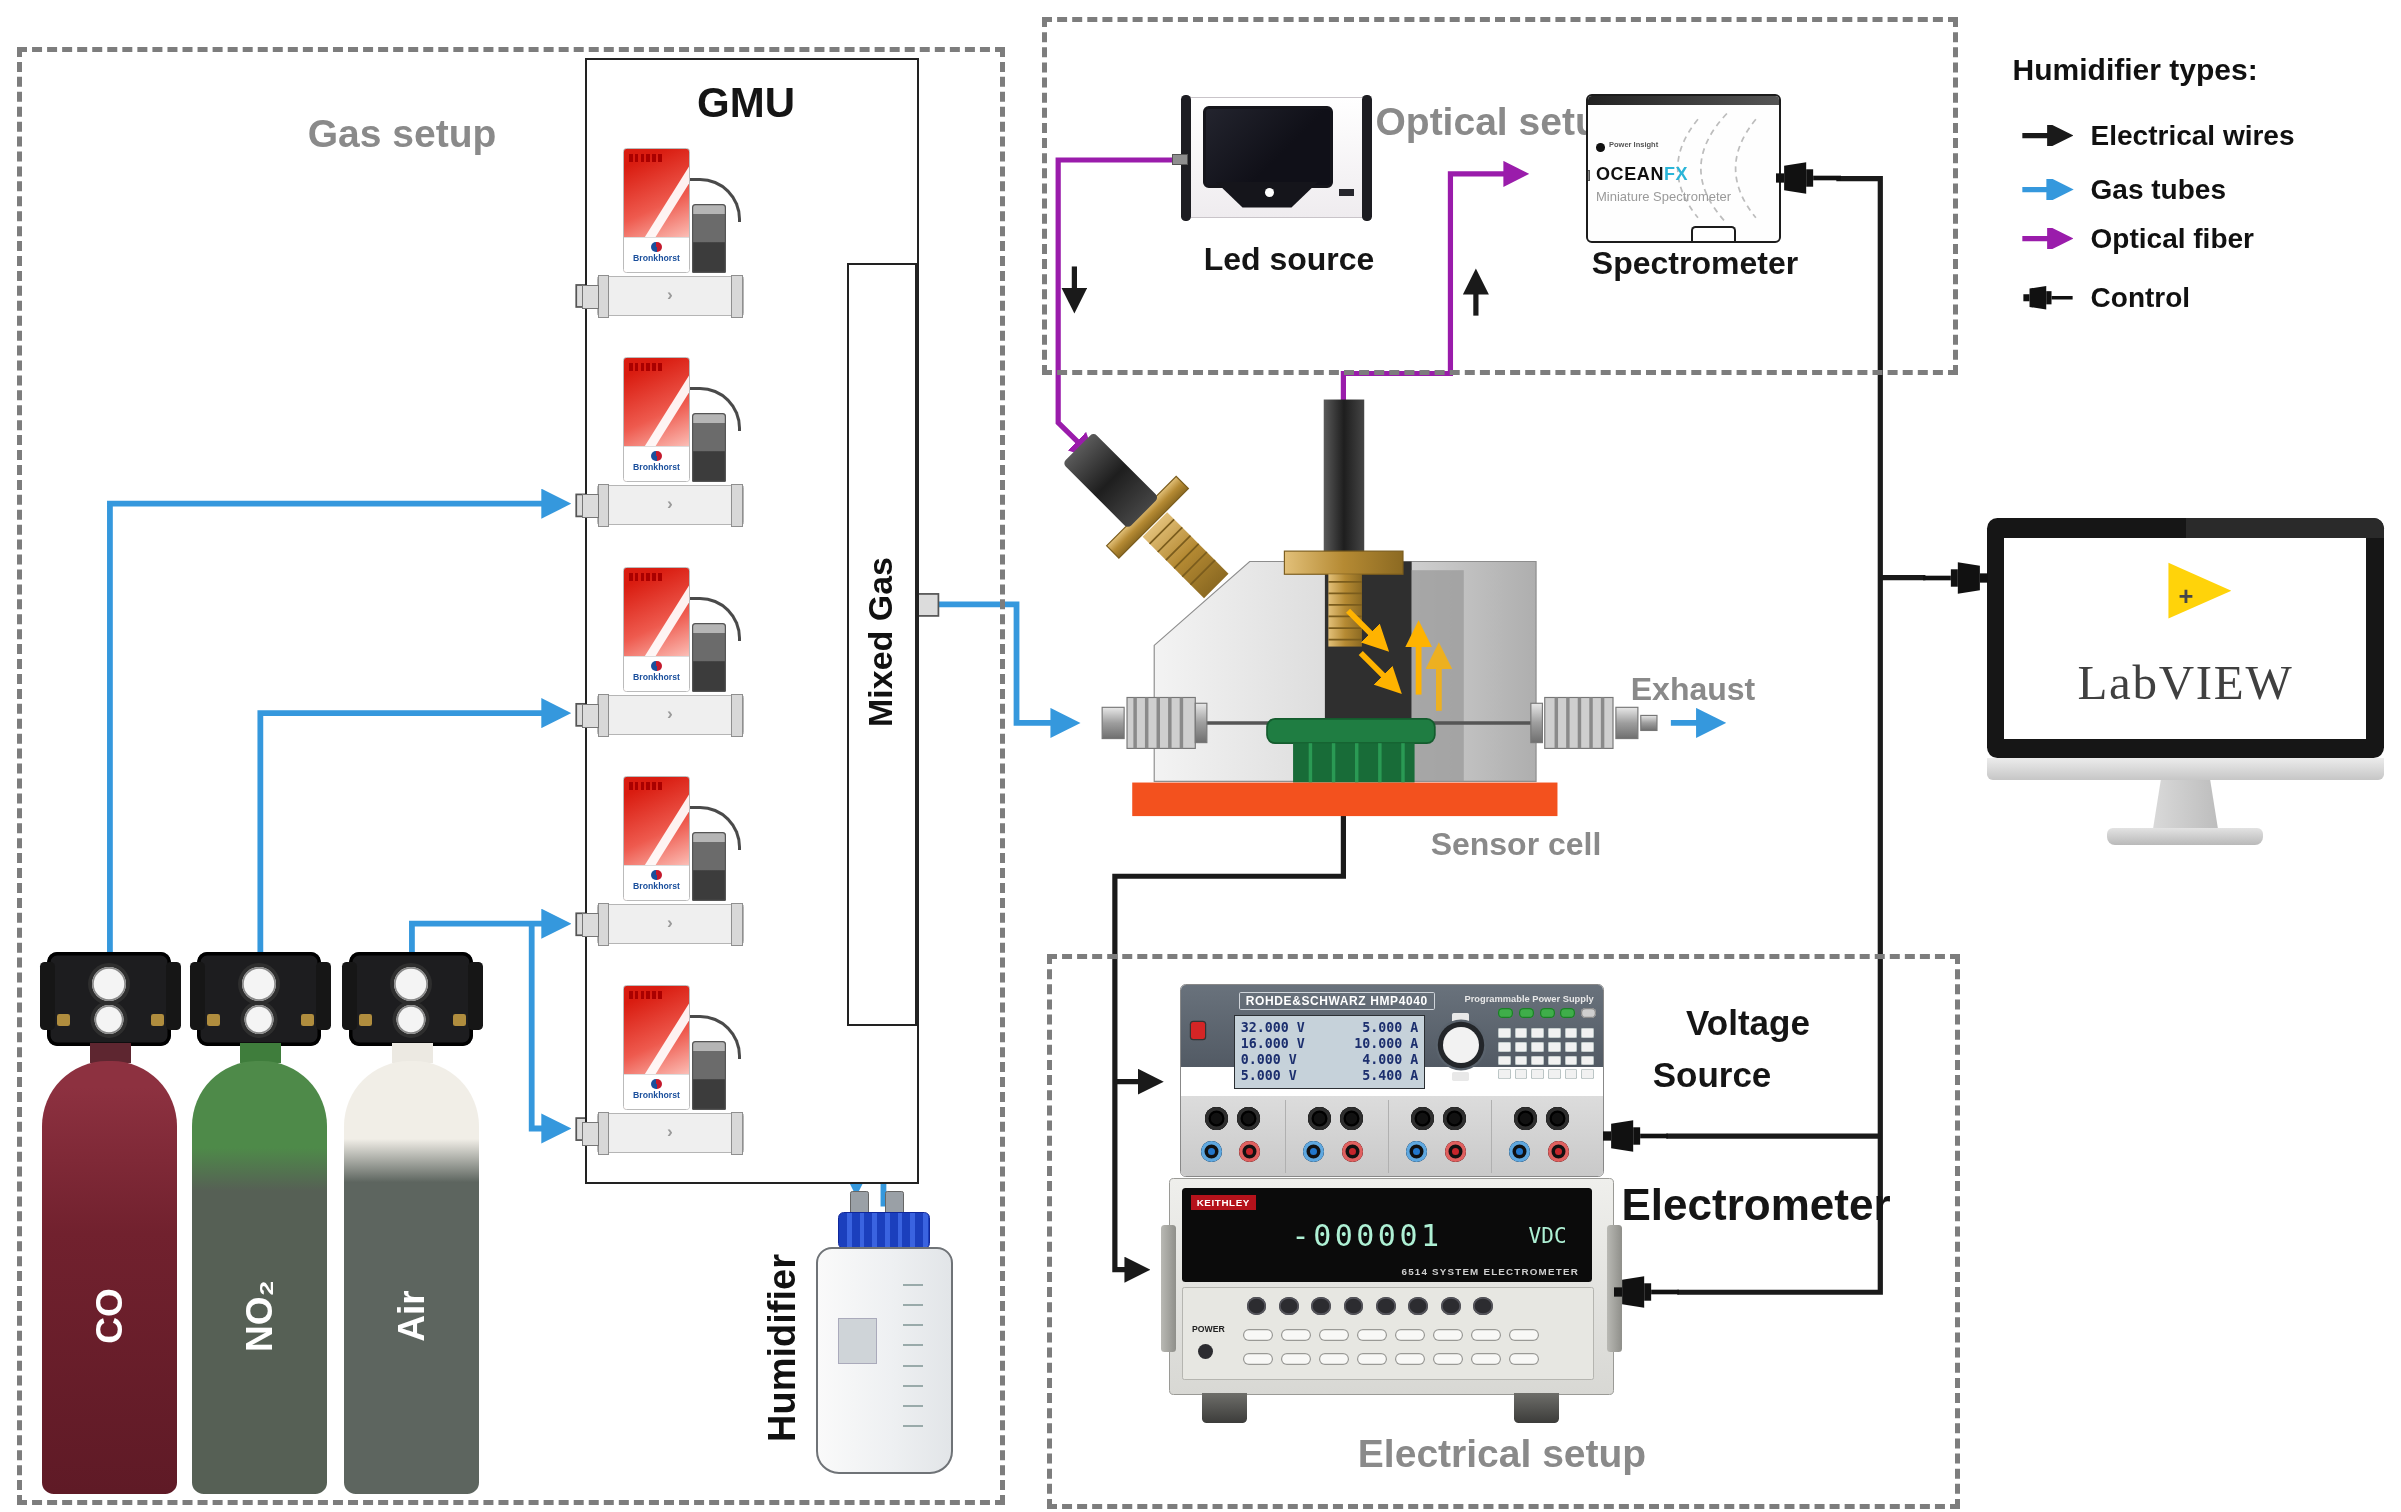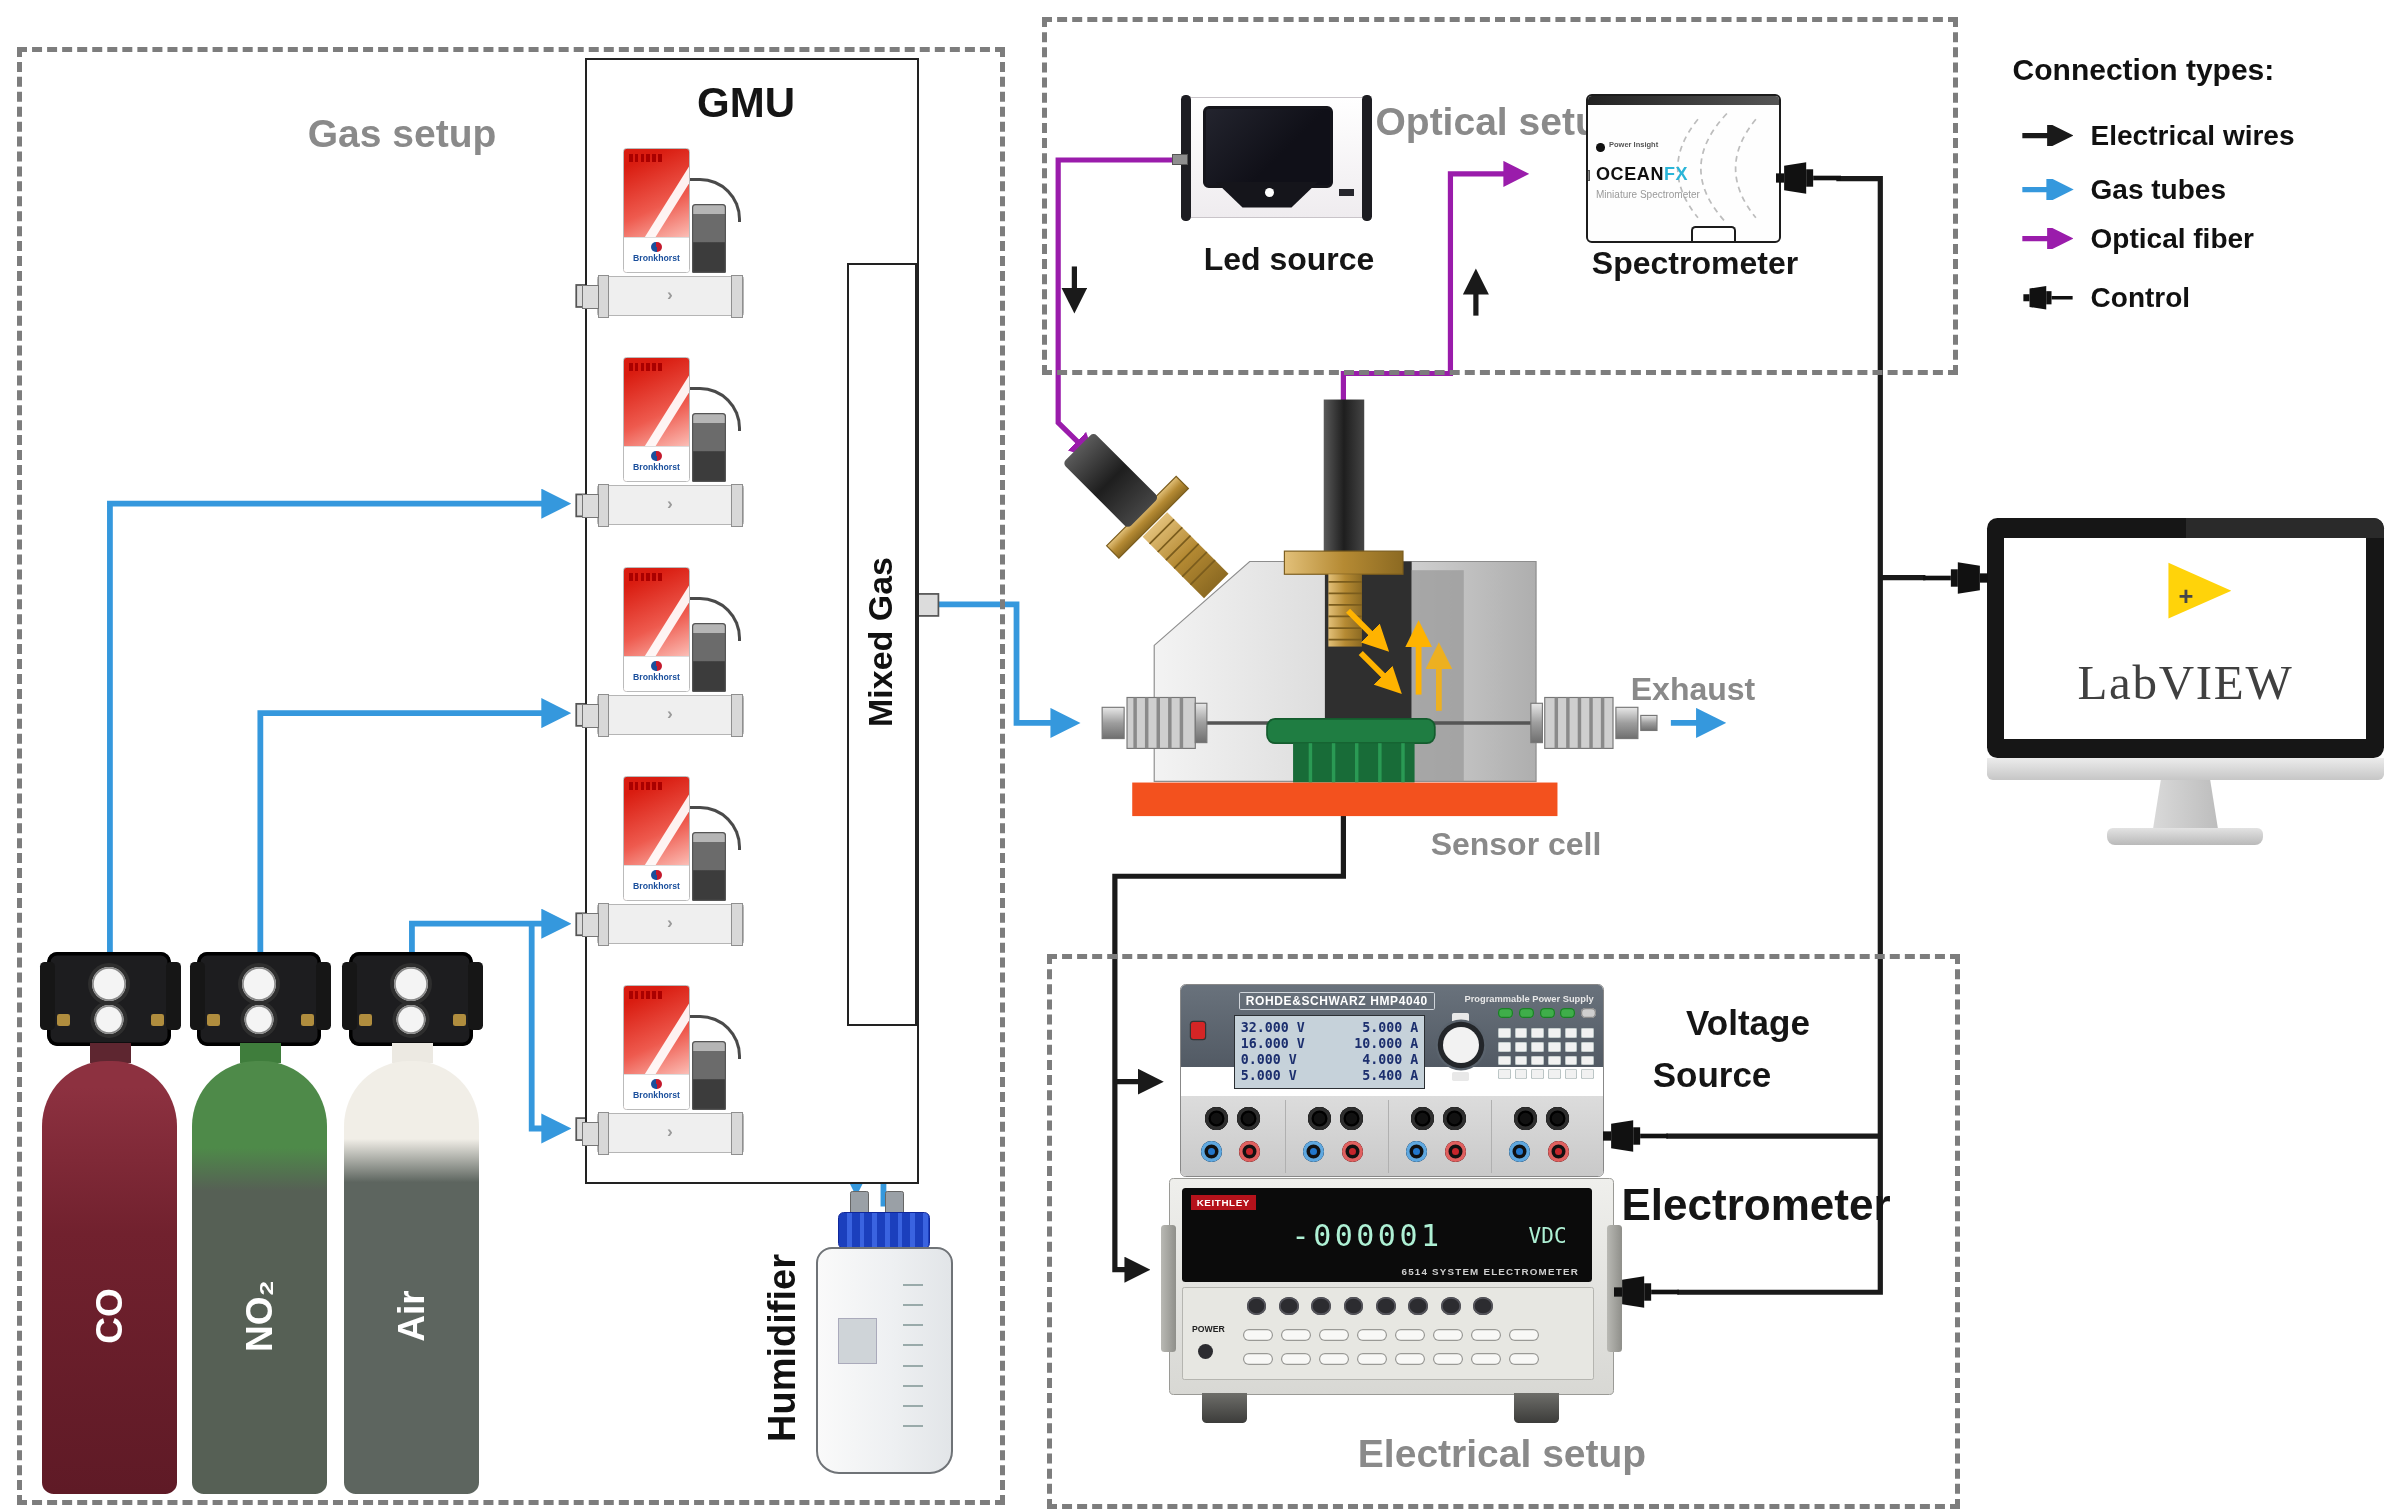--- a/index.html
+++ b/index.html
@@ -102,21 +102,21 @@
   .led-dot{position:absolute;left:49px;top:5.8px;width:9.3px;height:9.3px;border-radius:50%;background:#fff;}
   .led-rect{position:absolute;right:12.7px;top:91px;width:15px;height:7px;background:#26262c;}
   .led-port{position:absolute;left:-14px;top:56px;width:14px;height:9.3px;background:#8f8f8f;border:1.2px solid #555;}
 
   .spec{position:absolute;width:191px;height:145px;background:#fefefe;border:2.3px solid #1c1c1c;border-radius:5.8px;overflow:hidden;}
   .spec-top{position:absolute;left:0;top:0;width:100%;height:9.3px;background:linear-gradient(90deg,#222,#555);}
   .spec-logo1{position:absolute;left:8px;top:45px;font-size:7.5px;color:#555;font-weight:bold;line-height:7.5px;}
   .spec-dot{position:absolute;left:8px;top:47px;width:8.7px;height:8.7px;border-radius:50%;background:#111;}
   .spec-logo2{position:absolute;left:8px;top:68px;font-size:18px;font-weight:bold;color:#101010;letter-spacing:0.6px;}
   .spec-logo2 b{color:#2ab5d8;}
-  .spec-sub{position:absolute;left:8px;top:93px;font-size:10px;color:#9a9a9a;}
+  .spec-sub{position:absolute;left:8px;top:93px;font-size:13px;color:#9a9a9a;}
   .spec-notch{position:absolute;left:103px;bottom:-2.3px;width:41px;height:15px;background:#fff;border:2.3px solid #1c1c1c;border-bottom:none;border-radius:4.6px 4.6px 0 0;}
   .spec-port{position:absolute;left:-14px;top:74px;width:14px;height:9.3px;background:#8f8f8f;border:1.2px solid #555;}
 
   
   .mon{position:absolute;width:397px;height:333px;}
   .mon-frame{position:absolute;left:0;top:0;width:397px;height:240px;background:#161616;border-radius:10.4px;}
   .mon-frame:before{content:"";position:absolute;left:50%;top:0;width:50%;height:19.7px;background:#2a2a2a;border-radius:0 10.4px 0 0;}
   .mon-screen{position:absolute;left:17.4px;top:19.7px;width:362px;height:201px;background:#fff;}
   .lv-tri{position:absolute;left:160px;top:24px;width:67px;height:58px;background:#ffd30a;clip-path:polygon(6% 2%,100% 50%,6% 98%);}
   .lv-plus{position:absolute;left:174px;top:44px;color:#46464a;font-size:25.5px;font-weight:bold;}
@@ -644,21 +644,21 @@
     <rect x="64" y="25" width="48" height="8" fill="#111"></rect>
 </svg>
 <svg class="abs" style="left:1923px;top:561px;transform:scaleX(-1);" width="65" height="34" viewBox="0 0 112 58">
   <rect x="0" y="21" width="14" height="16" fill="#111"></rect>
     <polygon points="14,8 52,2 52,56 14,50" fill="#111"></polygon>
   <rect x="52" y="14" width="12" height="30" fill="#111"></rect>
     <rect x="64" y="25" width="48" height="8" fill="#111"></rect>
 </svg>
 
 <div class="abs" style="left:2008px;top:53px;width:388px;height:289px;">
-  <div class="lg-title" style="position:absolute;left:4.6px;top:0;">Connection types:</div>
+  <div class="lg-title" style="position:absolute;left:4.6px;top:0;">Humidifier types:</div>
   <div class="lg-row" style="left:11.6px;top:65px;">
     <svg width="56" height="21" viewBox="0 0 96 36">
       <line x1="4" y1="18" x2="78" y2="18" stroke="#1a1a1a" stroke-width="9" marker-end="url(#arrK)"></line>
       </svg>
     <span class="lg-label">Electrical wires</span>
   </div>
   <div class="lg-row" style="left:11.6px;top:119px;">
     <svg width="56" height="21" viewBox="0 0 96 36">
       <line x1="4" y1="18" x2="78" y2="18" stroke="#3598dd" stroke-width="9" marker-end="url(#arrB)"></line>
       </svg>

